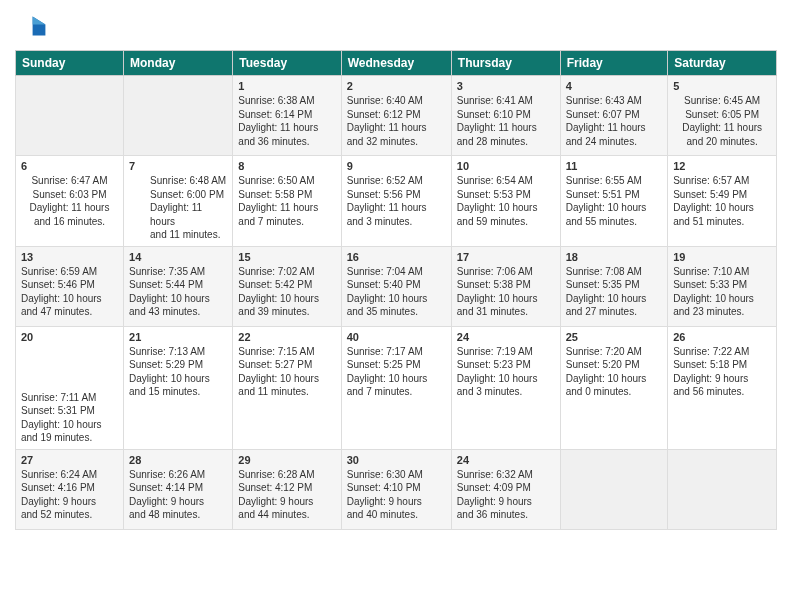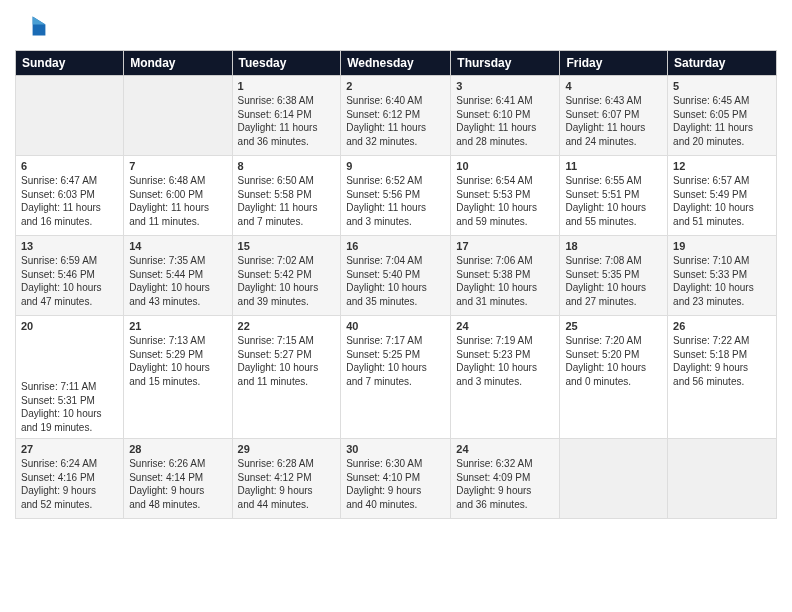--- a/index.html
+++ b/index.html
@@ -55,21 +55,21 @@
     }
     .location {
       font-size: 14px;
       color: #555;
     }
     table {
       width: 100%;
       border-collapse: collapse;
     }
     thead tr th {
-      background-color: #0f172a;
+      background-color: #0f766e;
       color: #fff;
       font-size: 12px;
       font-weight: bold;
       text-align: left;
       padding: 5px 6px;
       border: 1px solid #ccc;
     }
     tbody tr {
       background-color: #fff;
     }
@@ -160,37 +160,37 @@
           </td>
           <td>
             <span class="day-num">4</span>
             <div class="day-info" style="white-space: pre-line;">Sunrise: 6:43 AM
 Sunset: 6:07 PM
 Daylight: 11 hours
 and 24 minutes.</div>
           </td>
           <td>
             <span class="day-num">5</span>
-            <div class="day-info" style="white-space: pre-line;">Sunrise: 6:45 AM
+            <div class="day-info" style="white-space: pre-line; text-align: center;">Sunrise: 6:45 AM
 Sunset: 6:05 PM
 Daylight: 11 hours
 and 20 minutes.</div>
           </td>
         </tr>
         <tr>
           <td>
             <span class="day-num">6</span>
-            <div class="day-info" style="white-space: pre-line;">Sunrise: 6:47 AM
+            <div class="day-info" style="white-space: pre-line; text-align: center;">Sunrise: 6:47 AM
 Sunset: 6:03 PM
 Daylight: 11 hours
 and 16 minutes.</div>
           </td>
           <td>
             <span class="day-num">7</span>
-            <div class="day-info" style="white-space: pre-line;">Sunrise: 6:48 AM
+            <div class="day-info" style="white-space: pre-line; margin-left: 21px;">Sunrise: 6:48 AM
 Sunset: 6:00 PM
 Daylight: 11 hours
 and 11 minutes.</div>
           </td>
           <td>
             <span class="day-num">8</span>
             <div class="day-info" style="white-space: pre-line;">Sunrise: 6:50 AM
 Sunset: 5:58 PM
 Daylight: 11 hours
 and 7 minutes.</div>

